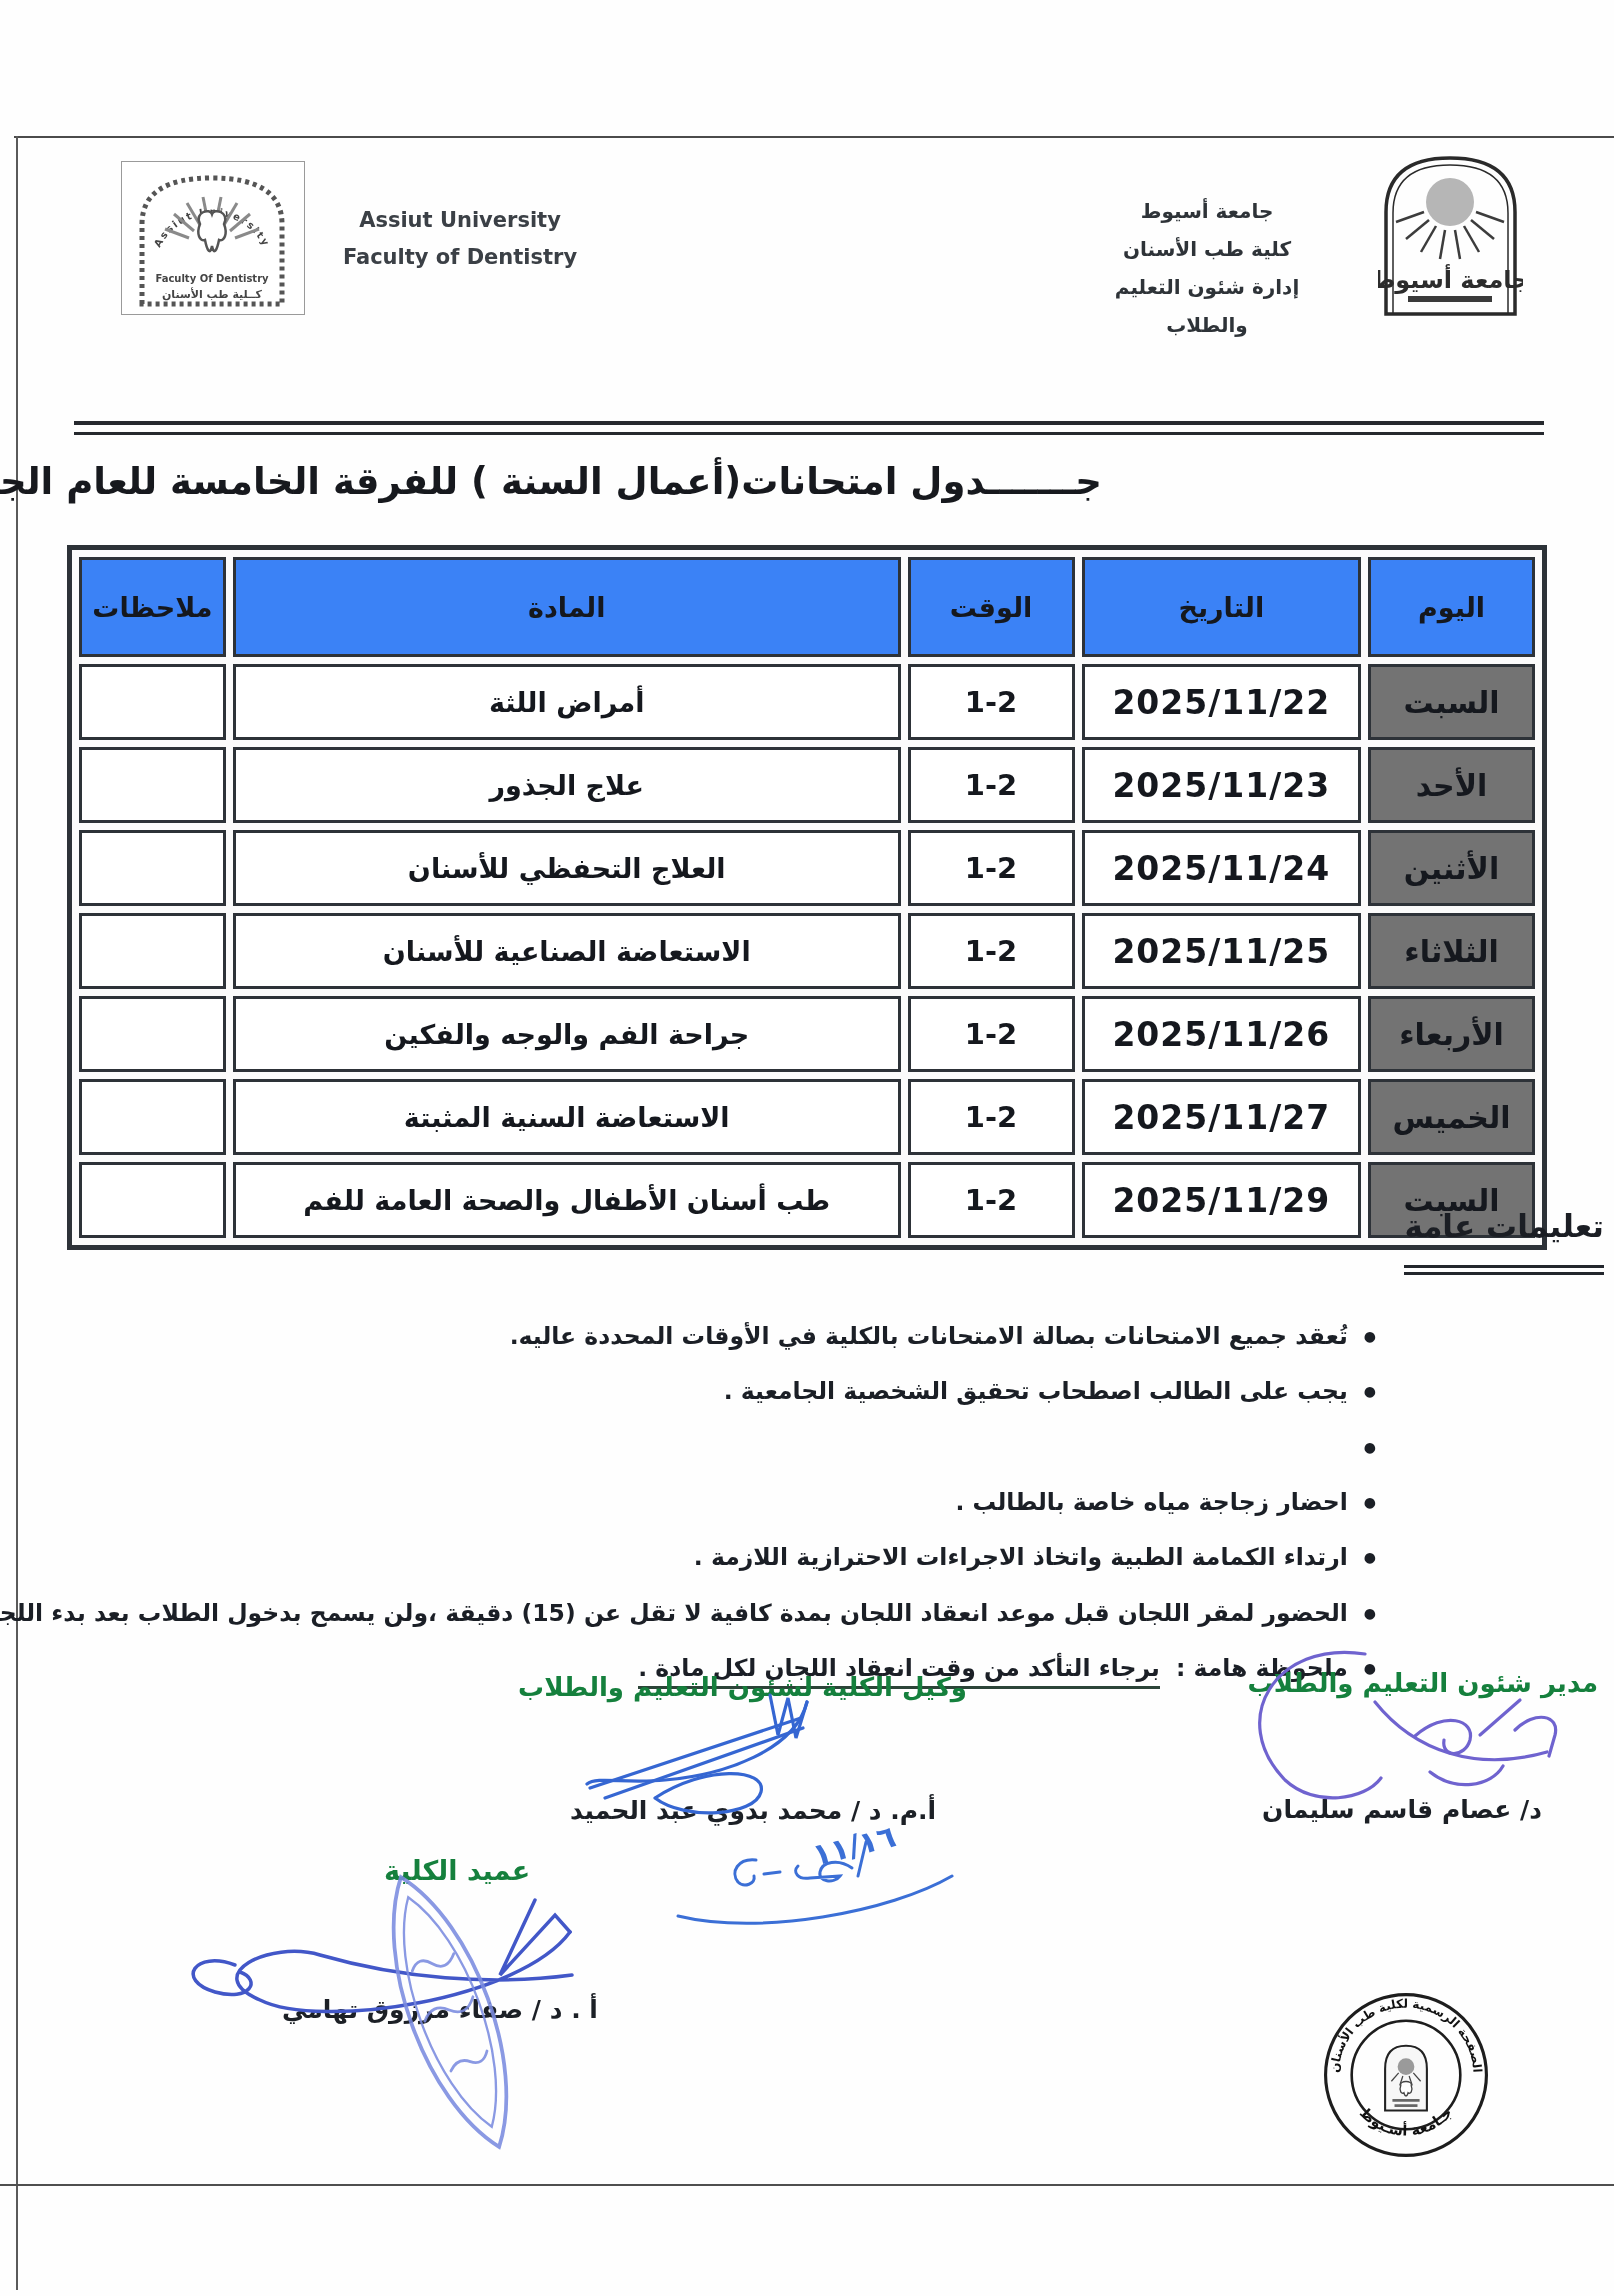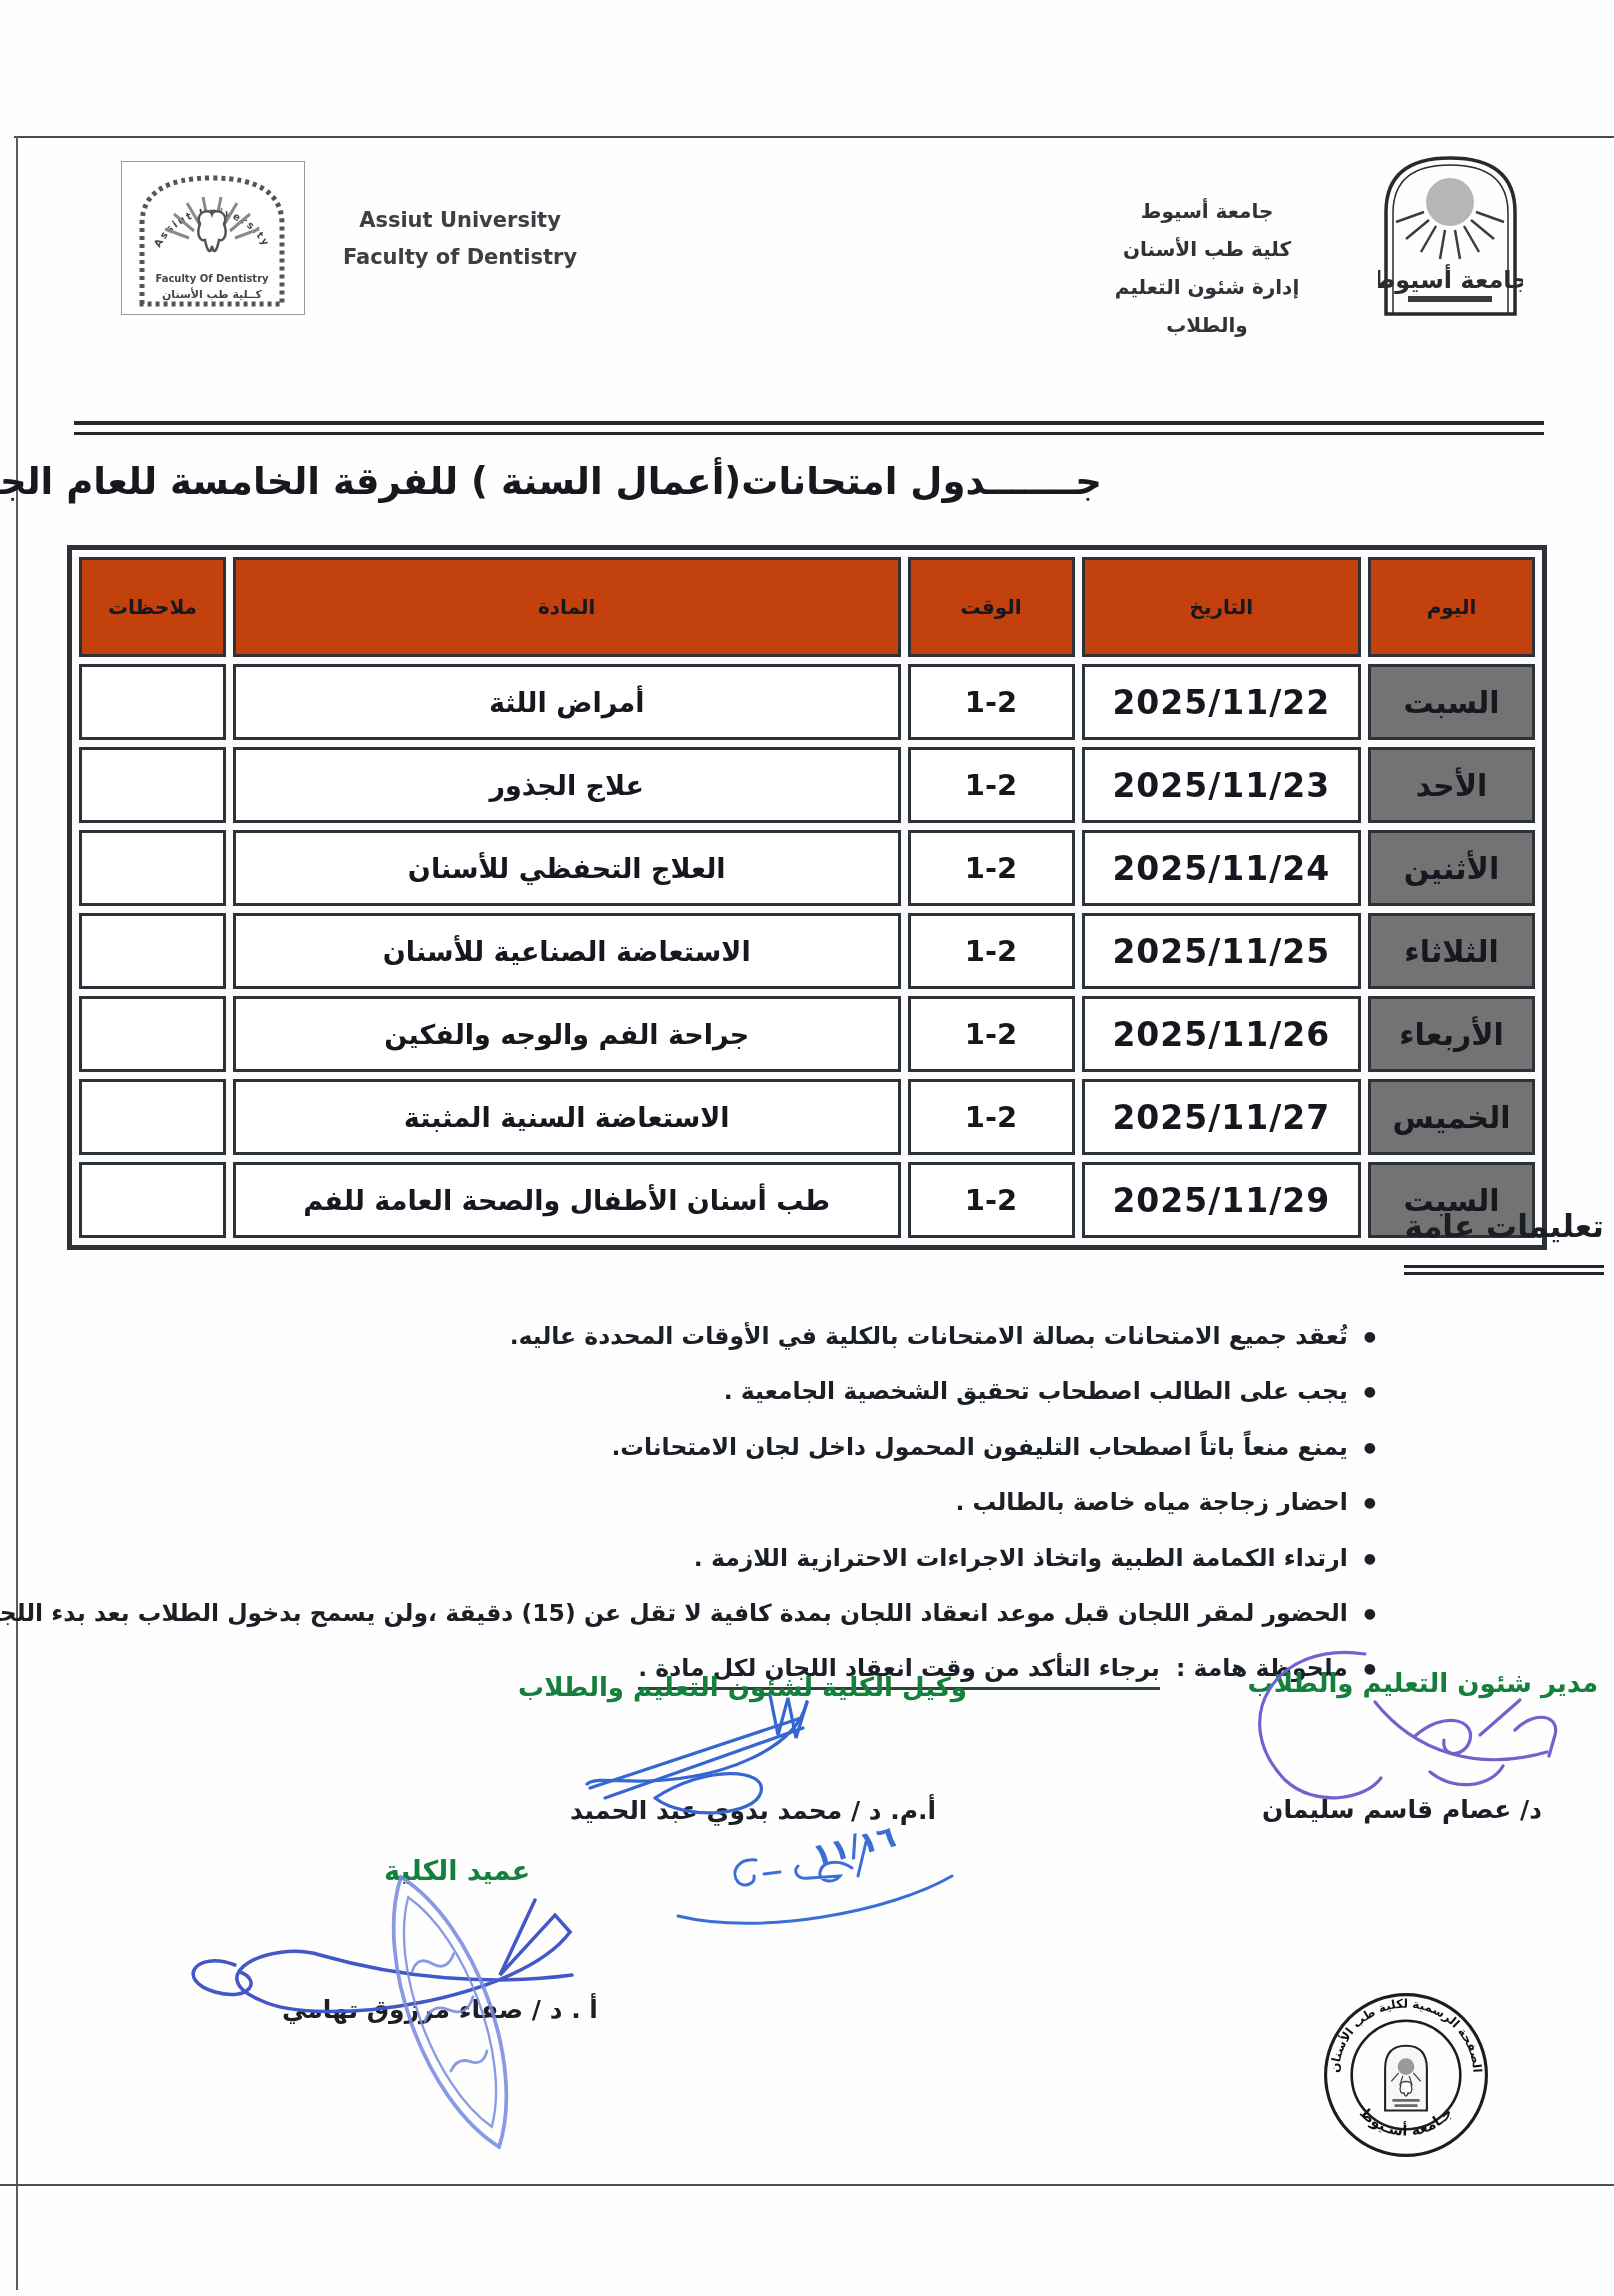--- a/index.html
+++ b/index.html
@@ -28,21 +28,21 @@
   
   .doc-title{position:absolute;top:460px;right:512px;direction:rtl;white-space:nowrap;
     font-size:37px;font-weight:bold;color:#17191e;}
 
   
   .exam-table{position:absolute;top:545px;left:67px;width:1480px;direction:rtl;
     border-collapse:separate;border-spacing:7px;background:#fbfbfb;
     border:5px solid #2d3238;table-layout:fixed;}
   .exam-table th,.exam-table td{border:3px solid #2d3238;text-align:center;vertical-align:middle;
     font-weight:bold;color:#15181e;overflow:hidden;}
-  .exam-table th{background:#c2410c;height:92px;font-size:20px;}
+  .exam-table th{background:#3b82f6;height:92px;font-size:27px;}
   .exam-table td{background:#ffffff;height:68px;}
   .col-day{width:166px;}  .col-date{width:278px;} .col-time{width:166px;}
   .col-subject{width:664px;} .col-notes{width:146px;}
   td.cell-day{background:#737373;font-size:30px;}
   td.cell-date{font-size:33px;letter-spacing:1px;}
   td.cell-time{font-size:29px;}
   td.cell-subject{font-size:27px;}
 
   
   .instr-title{position:absolute;top:1208px;right:10px;direction:rtl;
@@ -217,21 +217,20 @@
       <li>
         <span class="dot">●</span>
         <span>تُعقد جميع الامتحانات بصالة الامتحانات بالكلية  في الأوقات المحددة عاليه.</span>
       </li>
       <li>
         <span class="dot">●</span>
         <span>يجب على الطالب اصطحاب تحقيق الشخصية الجامعية .</span>
       </li>
       <li>
         <span class="dot">●</span>
-        <span>يمنع منعاً باتاً اصطحاب التليفون المحمول داخل لجان الامتحانات.</span>
       </li>
       <li>
         <span class="dot">●</span>
         <span>احضار زجاجة مياه خاصة بالطالب .</span>
       </li>
       <li>
         <span class="dot">●</span>
         <span>ارتداء الكمامة الطبية واتخاذ الاجراءات الاحترازية اللازمة .</span>
       </li>
       <li>

